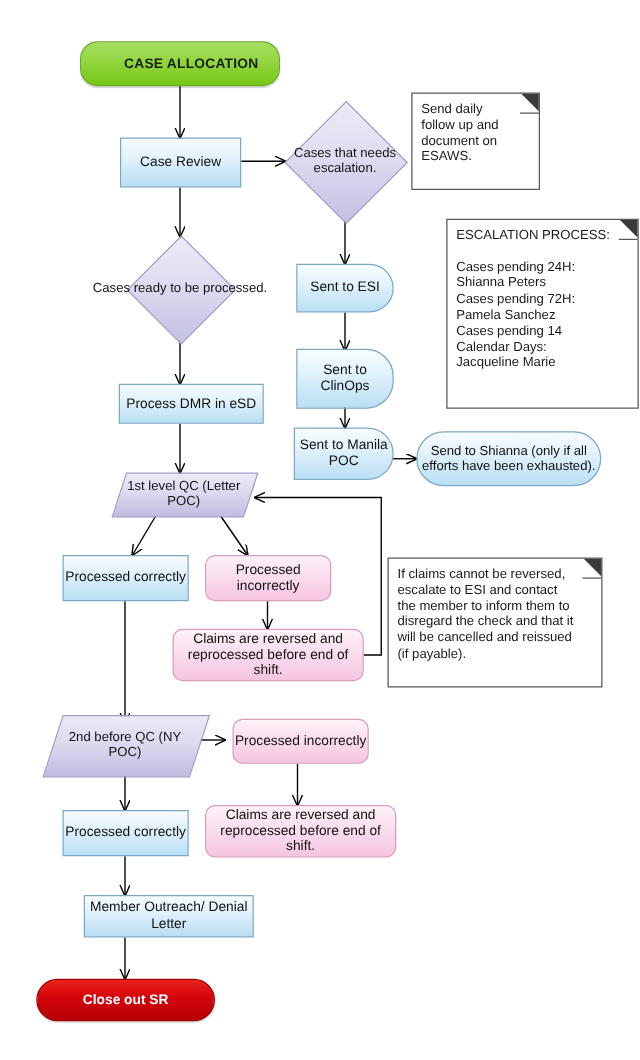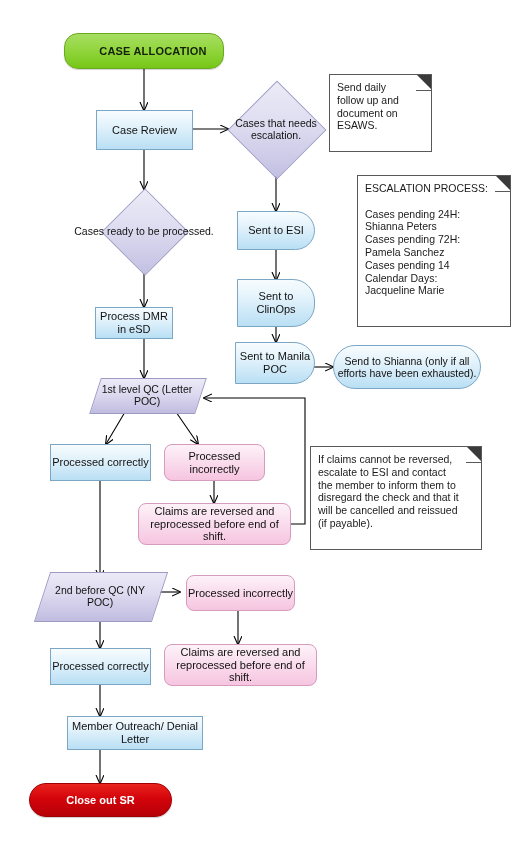--- a/index.html
+++ b/index.html
@@ -185,21 +185,21 @@
 
 Cases pending 24H: Shianna Peters
 Cases pending 72H: Pamela Sanchez
 Cases pending 14 Calendar Days: Jacqueline Marie</span>
   </div>
 
   <div class="node shape-stadium" style="left:333px;top:345px;width:148px;height:44px;">
     <span>Send to Shianna (only if all efforts have been exhausted).</span>
   </div>
 
-  <div class="node box-blue" style="left:95px;top:307px;width:78px;height:32px;">
+  <div class="node box-blue" style="left:95px;top:307px;width:116px;height:32px;">
     <span>Process DMR in eSD</span>
   </div>
 
   <div class="para-wrap" style="left:95px;top:378px;width:104px;height:34px;">
     <div class="shape-para" style="position:absolute;left:0;top:0;width:104px;height:34px;"></div>
     <div class="para-label">1st level QC (Letter POC)</div>
   </div>
 
   <div class="node box-blue" style="left:50px;top:444px;width:101px;height:37px;">
     <span>Processed correctly</span>

